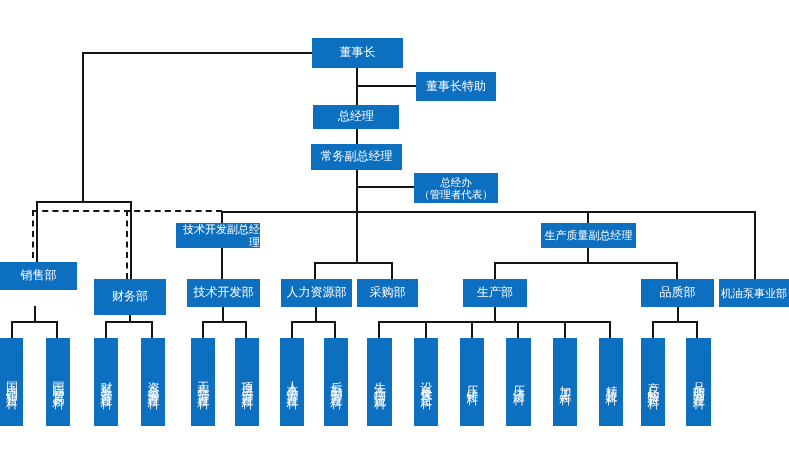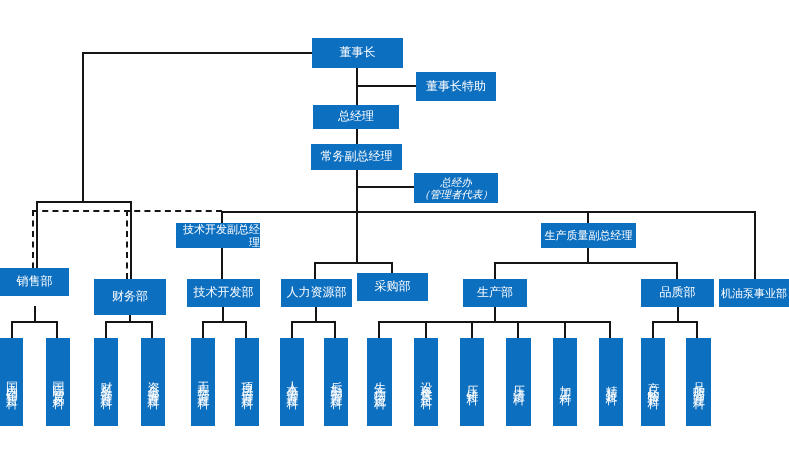--- a/index.html
+++ b/index.html
@@ -2,21 +2,21 @@
 <html style="--box: #0d6fc0; --text: #ffffff; --line: #151515; --bg: #ffffff;"><head>
 <meta charset="utf-8">
 <style>
   html,body{margin:0;padding:0;}
   body{font-family:"Liberation Sans","DejaVu Sans",sans-serif;background:var(--bg,#fff);}
   #stage{position:relative;width:789px;height:476px;background:var(--bg,#ffffff);overflow:hidden;}
   .box{position:absolute;background:var(--box,#0d6fc0);color:var(--text,#fff);display:flex;
        align-items:center;justify-content:center;font-size:12px;z-index:2;box-sizing:border-box;
        text-align:right;line-height:1.15;}
   .sm{font-size:11px;}
-  .xs{font-size:10.5px;font-style:italic;}
+  .xs{font-size:10.5px;}
   .col{flex-direction:column;}
   .vbox{position:absolute;background:var(--box,#0d6fc0);color:var(--text,#fff);z-index:2;
         writing-mode:vertical-rl;text-orientation:upright;display:flex;align-items:center;
         justify-content:center;font-size:12px;letter-spacing:4px;box-sizing:border-box;}
   .lh{position:absolute;height:2px;background:var(--line,#111);z-index:1;}
   .lv{position:absolute;width:2px;background:var(--line,#111);z-index:1;}
   .dh{position:absolute;height:0;border-top:2px dashed var(--line,#111);z-index:1;}
   .dv{position:absolute;width:0;border-left:2px dashed var(--line,#111);z-index:1;}
 </style>
 </head>
@@ -93,25 +93,25 @@
   <div class="box" style="left:416px;top:72px;width:80px;height:29px">董事长特助</div>
   <div class="box" style="left:313px;top:105px;width:86px;height:24px">总经理</div>
   <div class="box" style="left:311px;top:144px;width:91px;height:26px">常务副总经理</div>
   <div class="box col xs" style="left:414px;top:173px;width:84px;height:30px">
     <span>总经办</span>
     <span>（管理者代表）</span>
   </div>
   <div class="box sm" style="left:176px;top:223px;width:84px;height:25px">技术开发副总经理</div>
   <div class="box sm" style="left:541px;top:223px;width:95px;height:25px">生产质量副总经理</div>
 
-  <div class="box" style="left:0px;top:268px;width:69px;height:28px">销售部</div>
+  <div class="box" style="left:0px;top:262px;width:77px;height:28px">销售部</div>
   <div class="box" style="left:94px;top:279px;width:72px;height:36px">财务部</div>
   <div class="box" style="left:187px;top:279px;width:73px;height:28px">技术开发部</div>
   <div class="box" style="left:281px;top:279px;width:71px;height:28px">人力资源部</div>
-  <div class="box" style="left:357px;top:273px;width:71px;height:28px">采购部</div>
+  <div class="box" style="left:357px;top:279px;width:61px;height:28px">采购部</div>
   <div class="box" style="left:463px;top:279px;width:64px;height:28px">生产部</div>
   <div class="box sm" style="left:719px;top:279px;width:70px;height:28px">机油泵事业部</div>
   <div class="box" style="left:641px;top:279px;width:73px;height:28px">品质部</div>
 
   <div class="vbox" style="left:0px;top:338px;width:23px;height:88px">国内销售科</div>
   <div class="vbox" style="left:46px;top:338px;width:24px;height:88px">国际贸易科</div>
   <div class="vbox" style="left:94px;top:338px;width:24px;height:88px">财务管理科</div>
   <div class="vbox" style="left:141px;top:338px;width:24px;height:88px">资金管理科</div>
   <div class="vbox" style="left:191px;top:338px;width:24px;height:88px">工程管理科</div>
   <div class="vbox" style="left:235px;top:338px;width:24px;height:88px">项目管理科</div>

